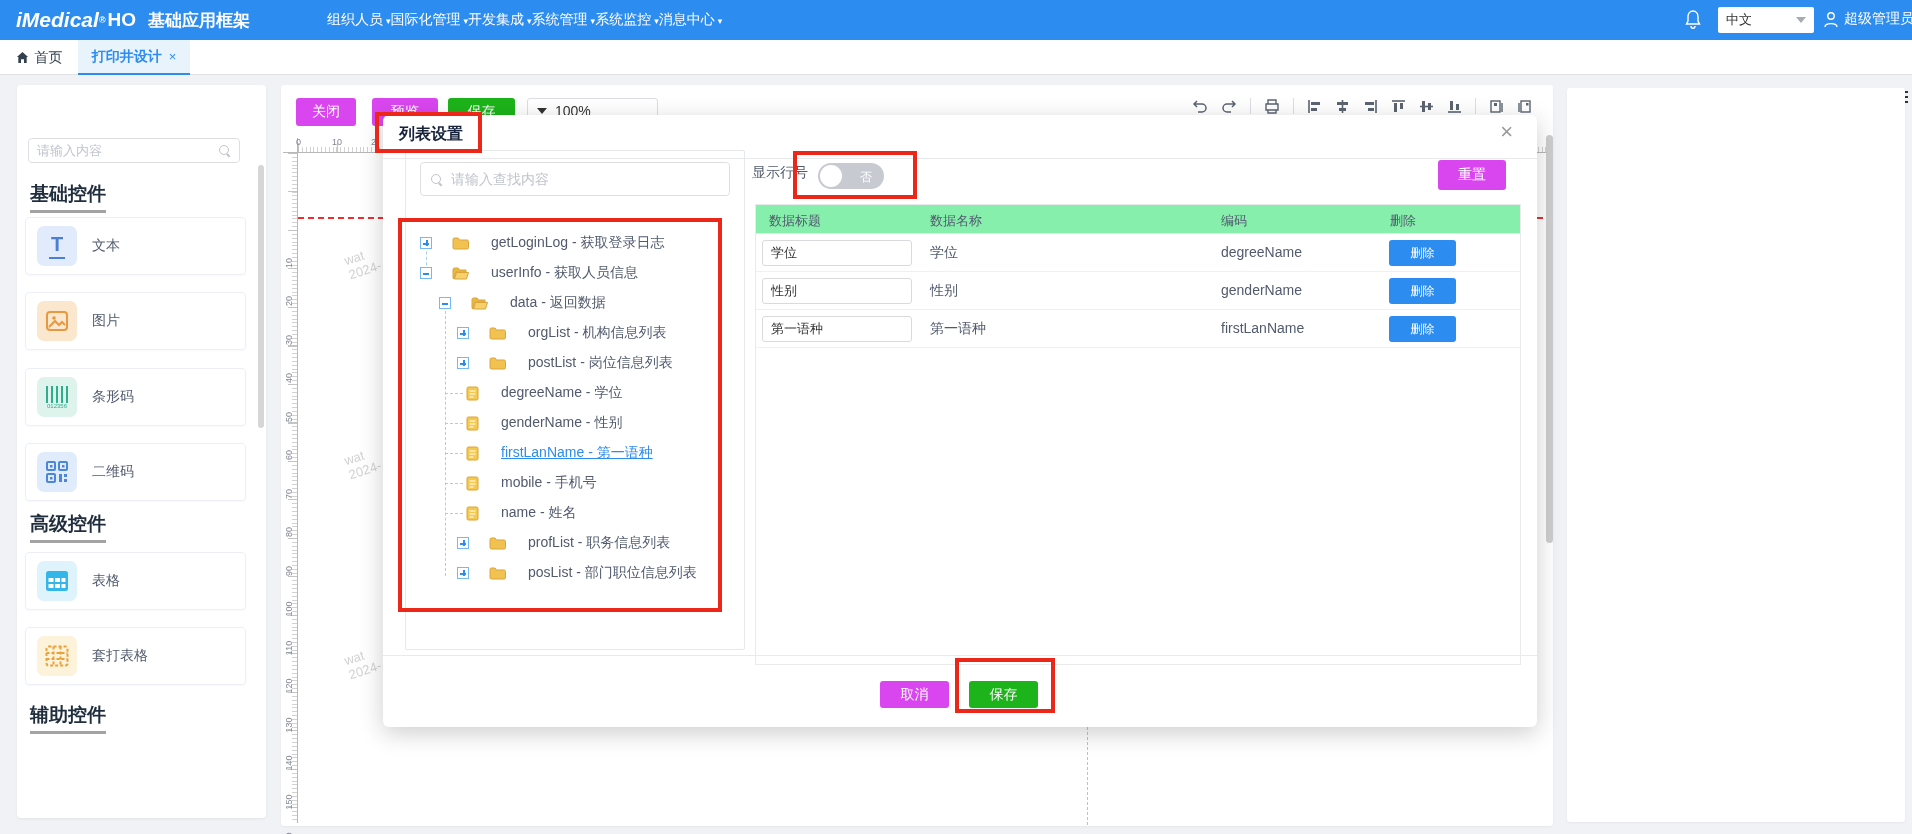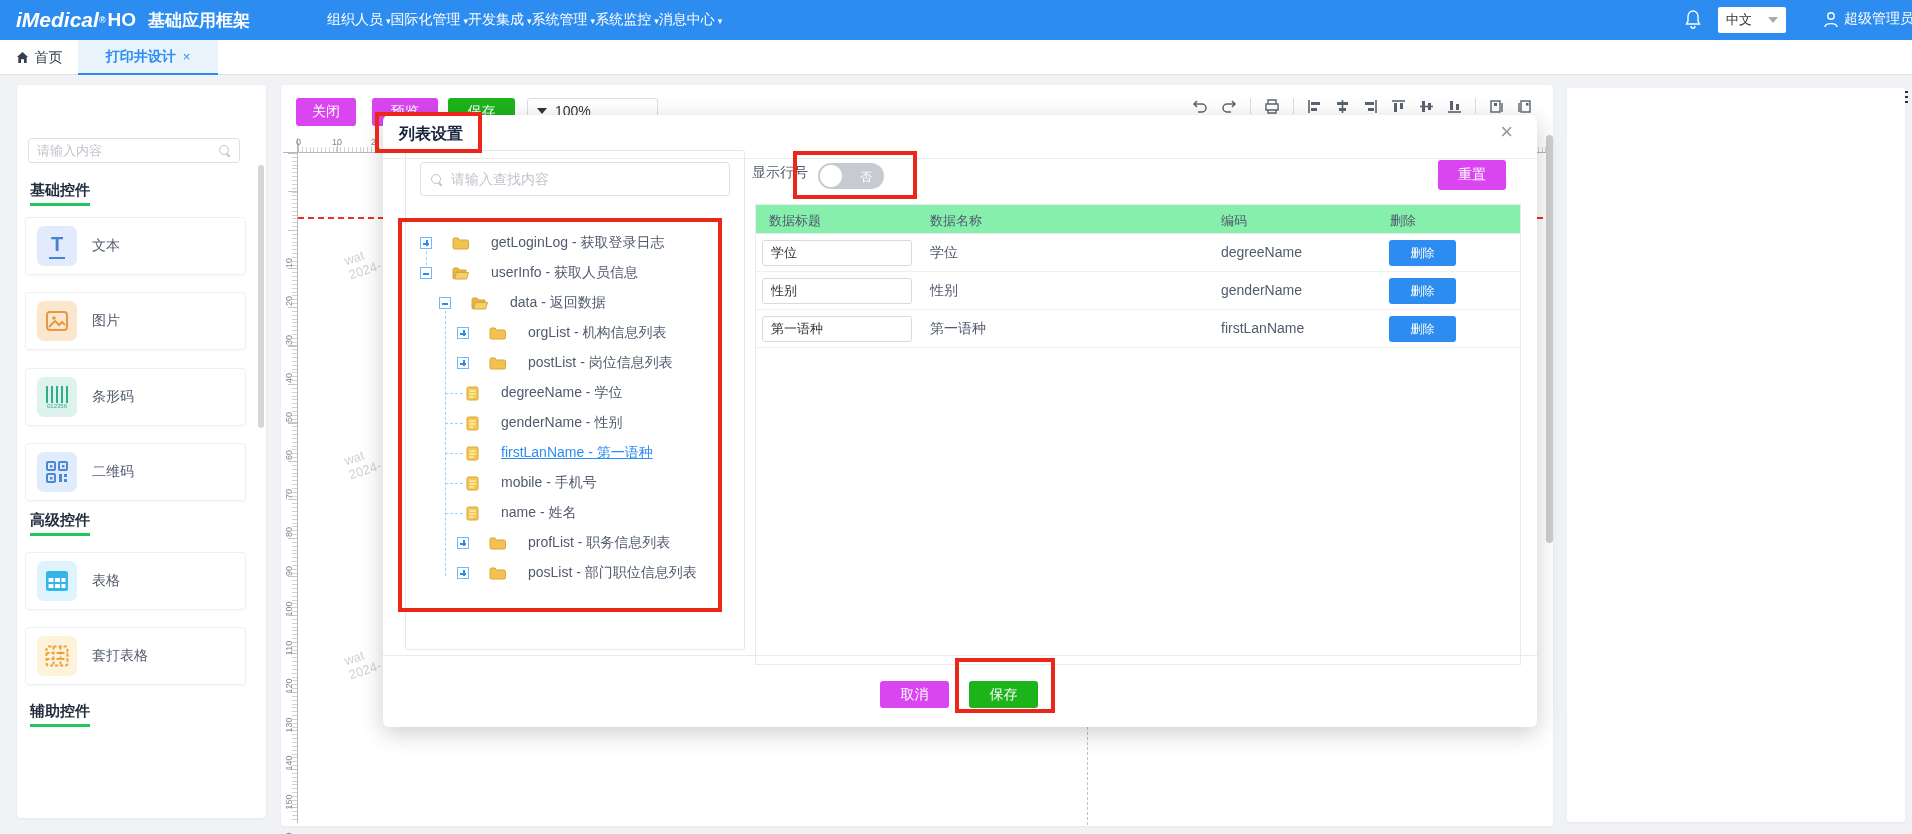--- a/index.html
+++ b/index.html
@@ -12,33 +12,33 @@
     display:flex; align-items:center; color:#fff; }
   .logo-wrap { position:absolute; left:16px; top:0; height:40px; display:flex; align-items:center; }
   .logo-main { font-size:21px; font-weight:bold; font-style:italic; letter-spacing:0; }
   .logo-reg { font-size:9px; vertical-align:super; font-weight:bold; }
   .logo-ho { font-size:19px; font-weight:bold; margin-left:2px; }
   .logo-product { font-size:17px; margin-left:12px; font-weight:600; }
   .topmenu { position:absolute; left:327px; top:0; height:40px; display:flex; align-items:center; }
   .topmenu-item { font-size:14px; cursor:pointer; white-space:nowrap; }
   .topmenu-item .caret { font-size:9px; margin-left:3px; }
   .bell { position:absolute; left:1685px; top:9px; width:16px; height:22px; }
-  .lang-select { position:absolute; left:1718px; top:7px; width:68px; height:26px; background:#fff;
+  .lang-select { position:absolute; left:1718px; top:7px; width:96px; height:26px; background:#fff;
     border-radius:2px; display:flex; align-items:center; padding:0 8px; color:#333; font-size:13px; }
   .lang-caret { position:absolute; right:8px; width:0; height:0; border-left:5px solid transparent;
     border-right:5px solid transparent; border-top:6px solid #a8abb2; }
   .user-wrap { position:absolute; left:1823px; top:10px; display:flex; align-items:center; gap:5px;
     font-size:14px; color:#fff; white-space:nowrap; }
 
   
   .tabbar { position:absolute; left:0; top:40px; width:1912px; height:35px; background:#fff;
     border-bottom:1px solid #e0e0e0; }
   .tab-home { position:absolute; left:0; top:0; width:78px; height:35px; display:flex; align-items:center;
     justify-content:center; gap:6px; font-size:14px; color:#33414e; cursor:pointer; }
-  .tab-active { position:absolute; left:78px; top:0; width:140px; height:35px; background:#e8f3fc;
+  .tab-active { position:absolute; left:78px; top:0; width:112px; height:35px; background:#e8f3fc;
     border-bottom:2px solid #2d8cf0; display:flex; align-items:center; justify-content:center; gap:7px;
     color:#2d8cf0; font-size:14px; font-weight:bold; cursor:pointer; }
   .tab-close { font-weight:normal; font-size:13px; cursor:pointer; }
   .hamburger { position:absolute; left:1894px; top:51px; width:14px; height:12px;
     border-top:2px solid #333; border-bottom:2px solid #333; cursor:pointer; }
   .hamburger::after { content:""; display:block; margin-top:3px; border-top:2px solid #333; }
 
   
   .sidebar { position:absolute; left:17px; top:85px; width:249px; height:733px; background:#fff;
     border-radius:4px; box-shadow:0 1px 3px rgba(0,0,0,.06); }
@@ -49,22 +49,22 @@
     border-radius:4px; }
   .side-search input { position:absolute; left:0; top:0; width:100%; height:100%; border:none; outline:none;
     padding:0 26px 0 8px; font-size:13px; color:#515a6e; border-radius:4px;
     font-family:"Liberation Sans","DejaVu Sans",sans-serif; }
   .side-search input::placeholder { color:#c0c4cc; }
   .mag { position:absolute; width:12px; height:12px; }
   .mag::before { content:""; position:absolute; left:0; top:0; width:8px; height:8px;
     border:1.5px solid #c0c4cc; border-radius:50%; }
   .mag::after { content:""; position:absolute; left:8px; top:8px; width:4px; height:1.5px;
     background:#c0c4cc; transform:rotate(45deg); transform-origin:left center; }
-  .sec-title { position:absolute; left:13px; font-size:15px; font-weight:bold; color:#1f2d3d;
-    padding-bottom:3px; border-bottom:3px solid #22c55e; }
+  .sec-title { position:absolute; left:13px; font-size:19px; font-weight:bold; color:#1f2d3d;
+    padding-bottom:3px; border-bottom:3px solid #a3a3a3; }
   .comp-card { position:absolute; left:8px; width:221px; height:58px; border:1px solid #ecf0f6;
     border-radius:4px; display:flex; align-items:center; padding-left:11px; cursor:pointer;
     box-shadow:0 1px 2px rgba(0,0,0,.03); }
   .comp-label { font-size:14px; color:#515a6e; margin-left:15px; }
   .ci { width:40px; height:40px; border-radius:7px; display:flex; align-items:center; justify-content:center; }
   .ci-text { background:#e1ebfb; color:#4a7fd4; font-weight:bold; font-size:20px; }
   .ci-text i { font-style:normal; border-bottom:2px solid #4a7fd4; padding:0 2px 1px 2px; }
   .ci-image { background:#fbe7cd; }
   .ci-barcode { background:#def3ec; flex-direction:column; }
   .bars { width:22px; height:17px;

